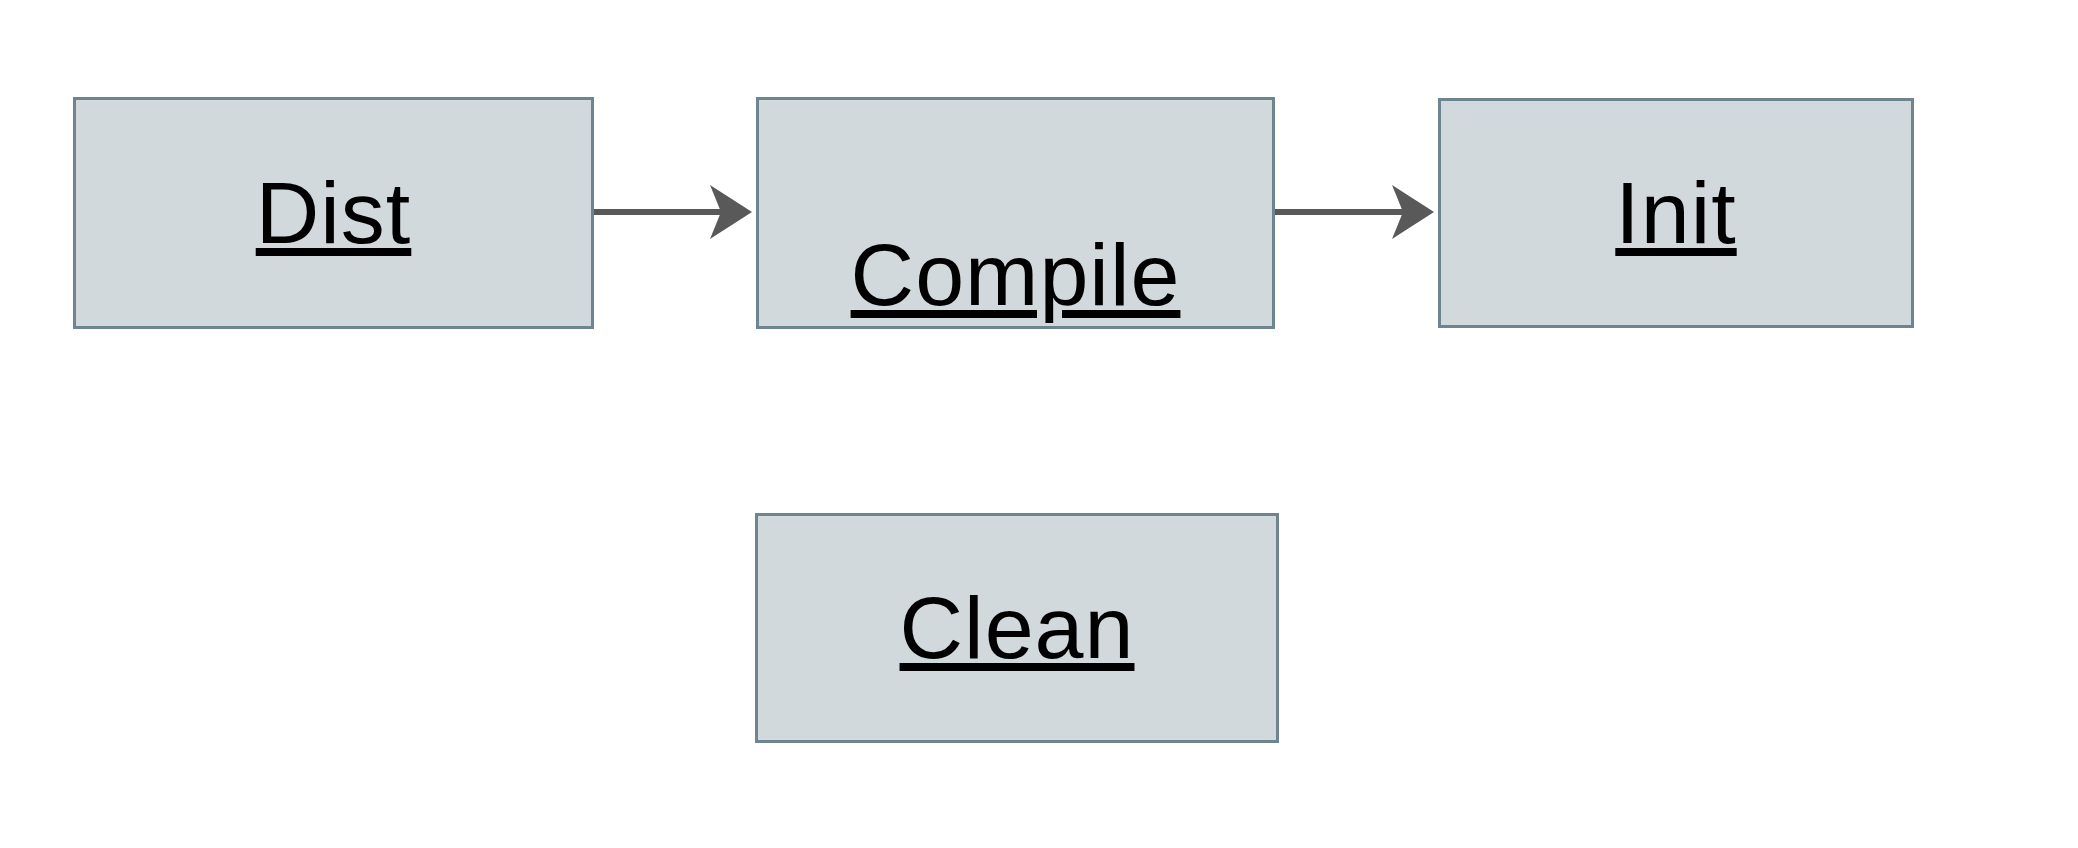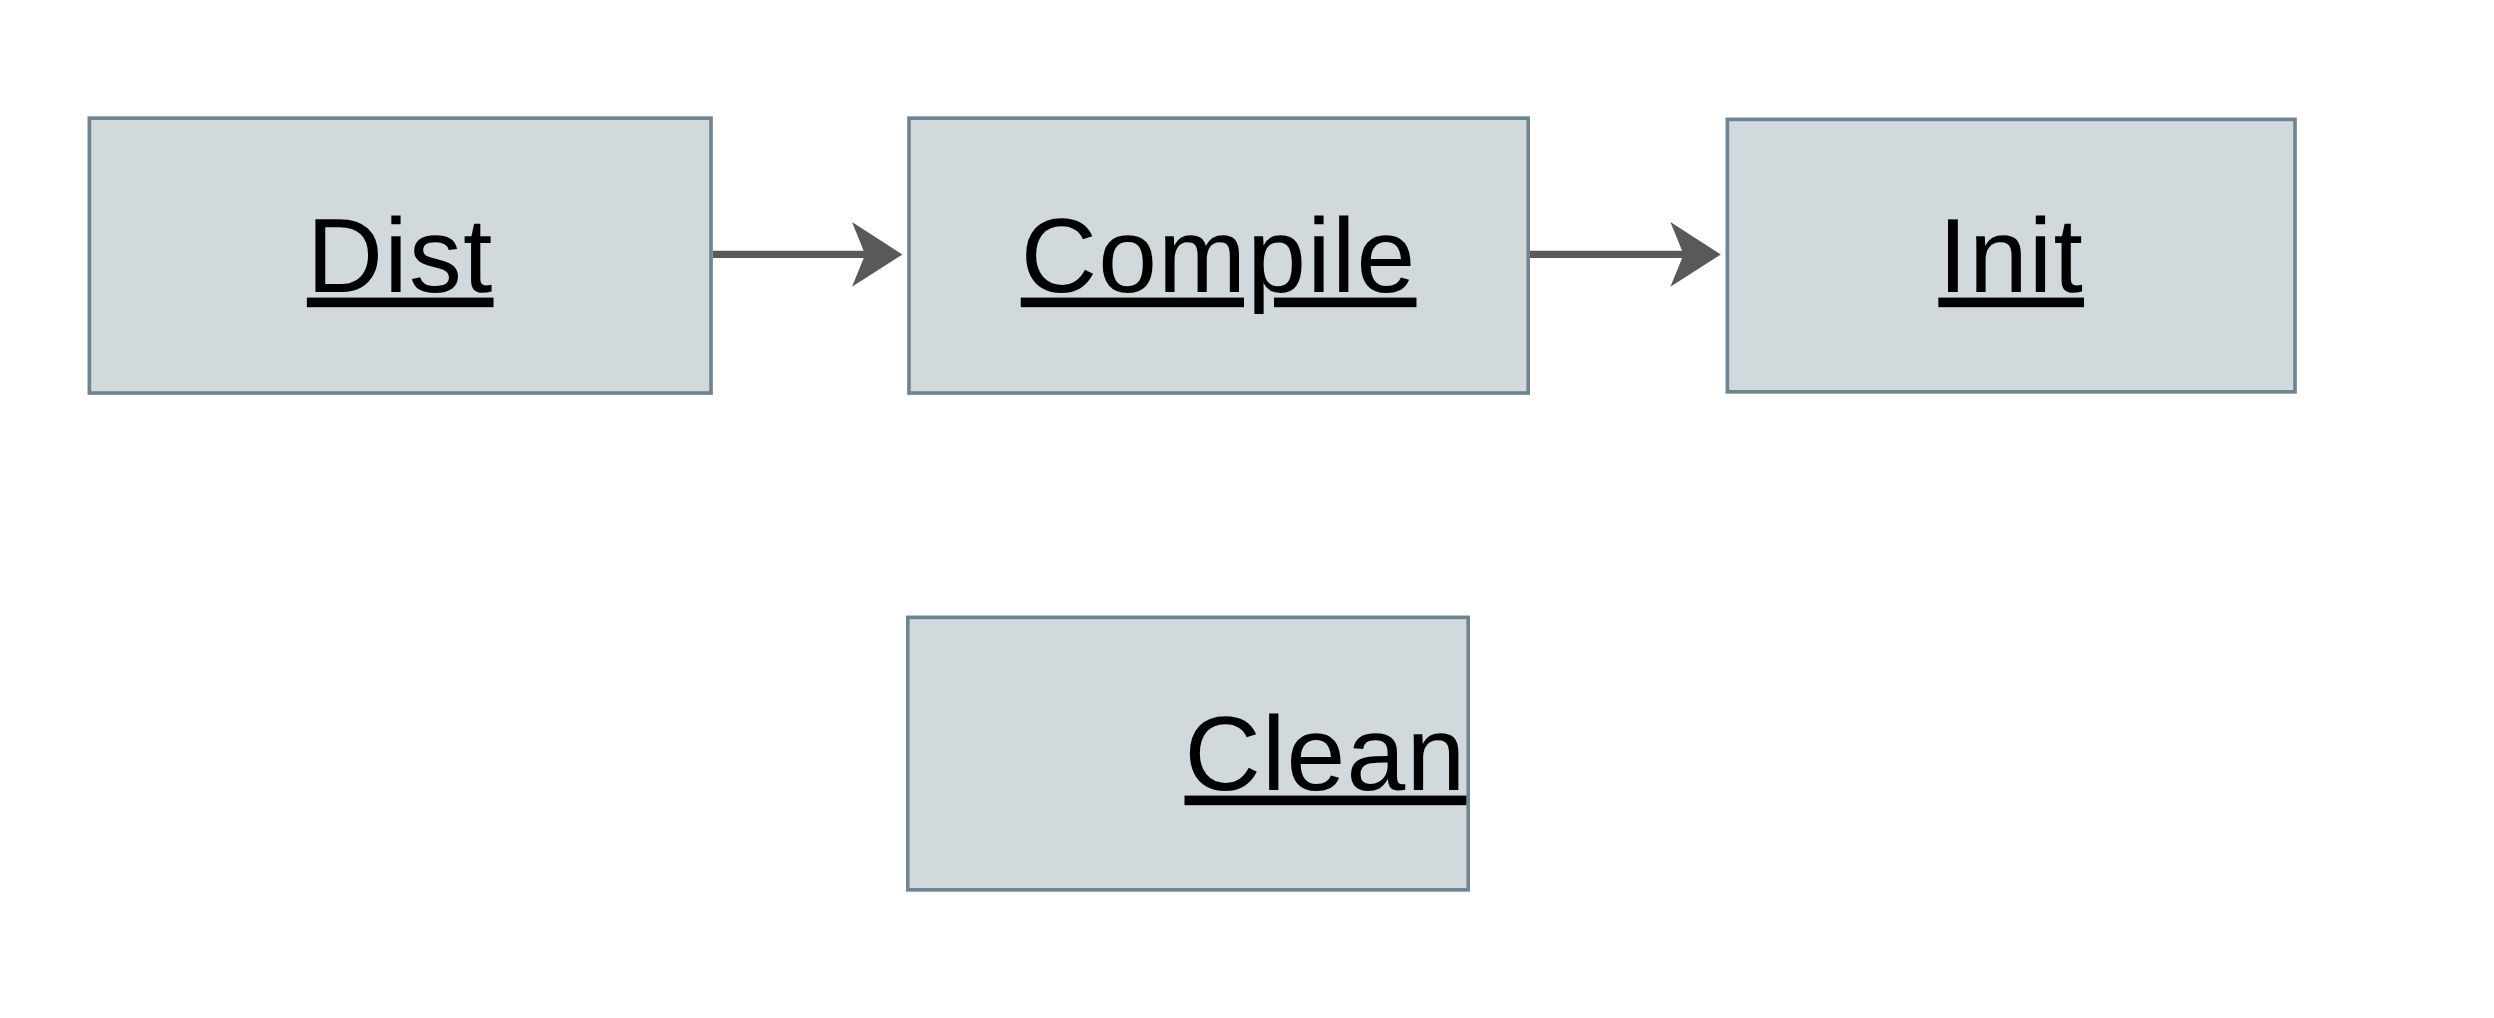--- a/index.html
+++ b/index.html
@@ -30,23 +30,23 @@
     display: flex;
     align-items: center;
     justify-content: center;
     font-size: 88px;
     font-weight: 400;
     letter-spacing: 1px;
     color: var(--text-color);
     text-decoration: underline;
   }
   #node-dist    { left:  73px; top:  97px; width: 521px; height: 232px; }
-  #node-compile { left: 756px; top:  97px; width: 519px; height: 232px; }
+  #node-compile { left: 756px; top:  97px; width: 519px; height: 232px; align-items: flex-end; }
   #node-init    { left: 1438px; top:  98px; width: 476px; height: 230px; }
-  #node-clean   { left: 755px; top: 513px; width: 470px; height: 230px; justify-content: flex-end; }
+  #node-clean   { left: 755px; top: 513px; width: 524px; height: 230px; }
   .edges-layer {
     position: absolute;
     left: 0; top: 0;
     width: 2078px;
     height: 848px;
     pointer-events: none;
   }
   .edge-line { stroke: var(--arrow-color); stroke-width: 6; }
   .edge-head { fill: var(--arrow-color); }
 </style>

